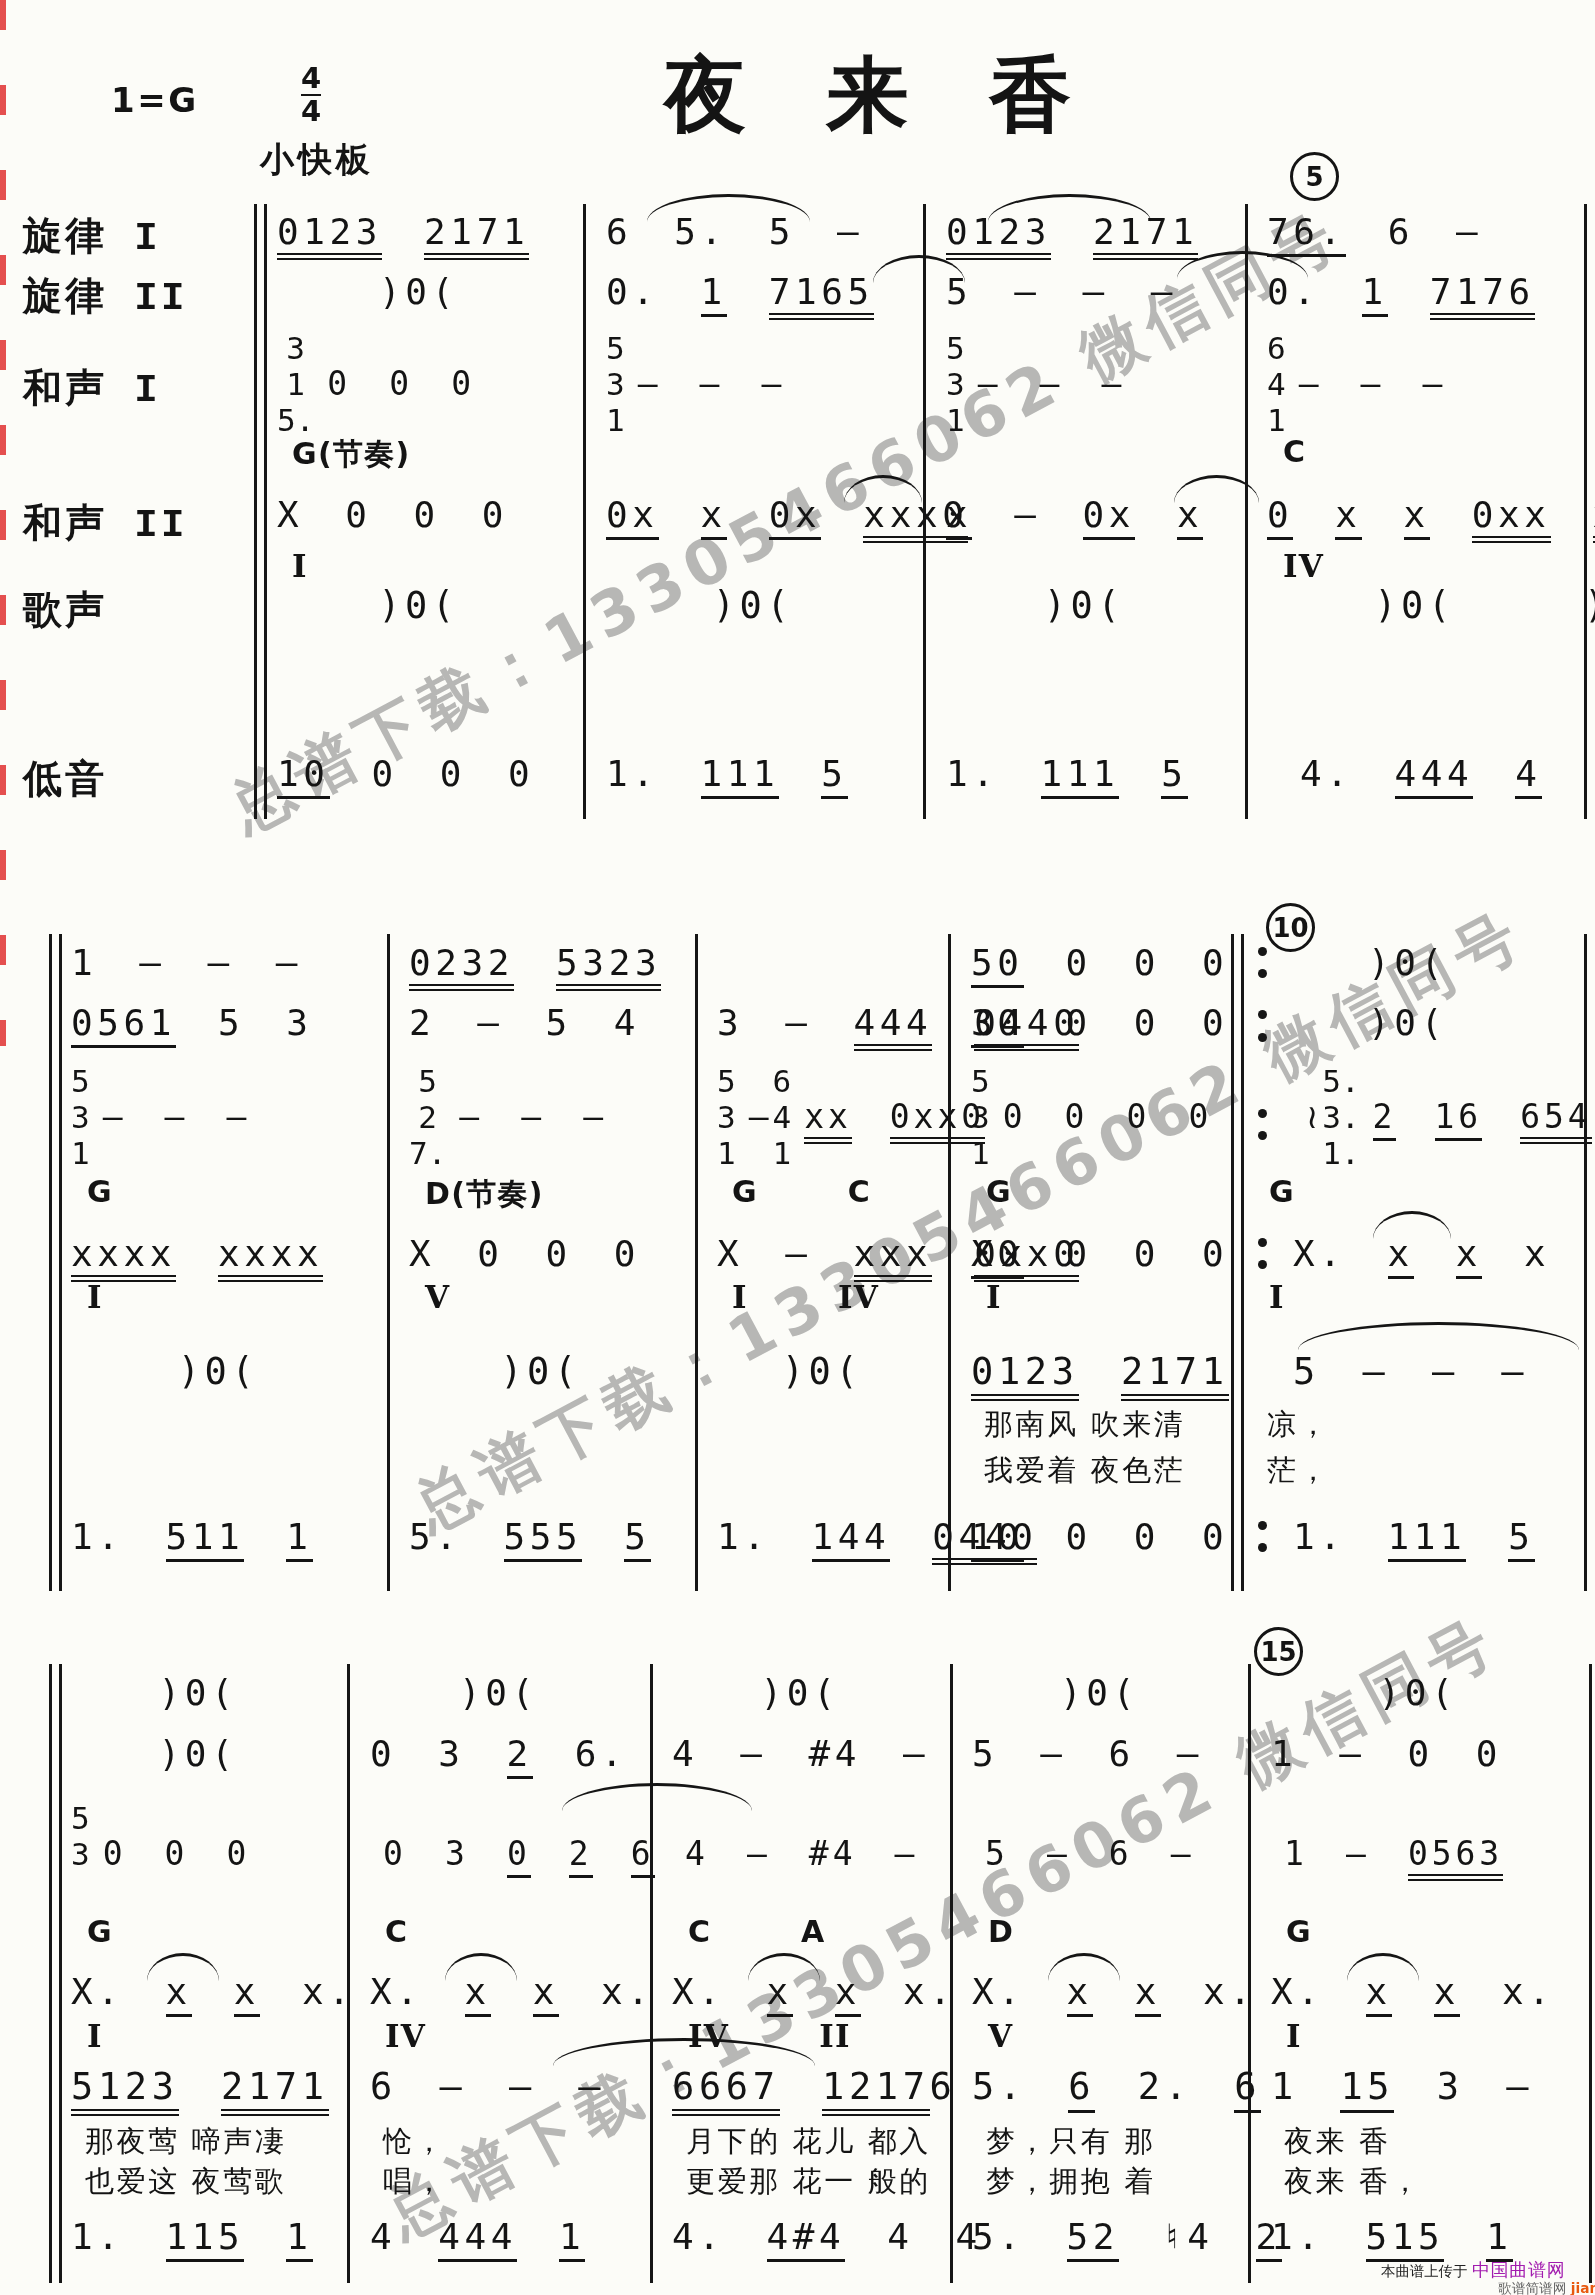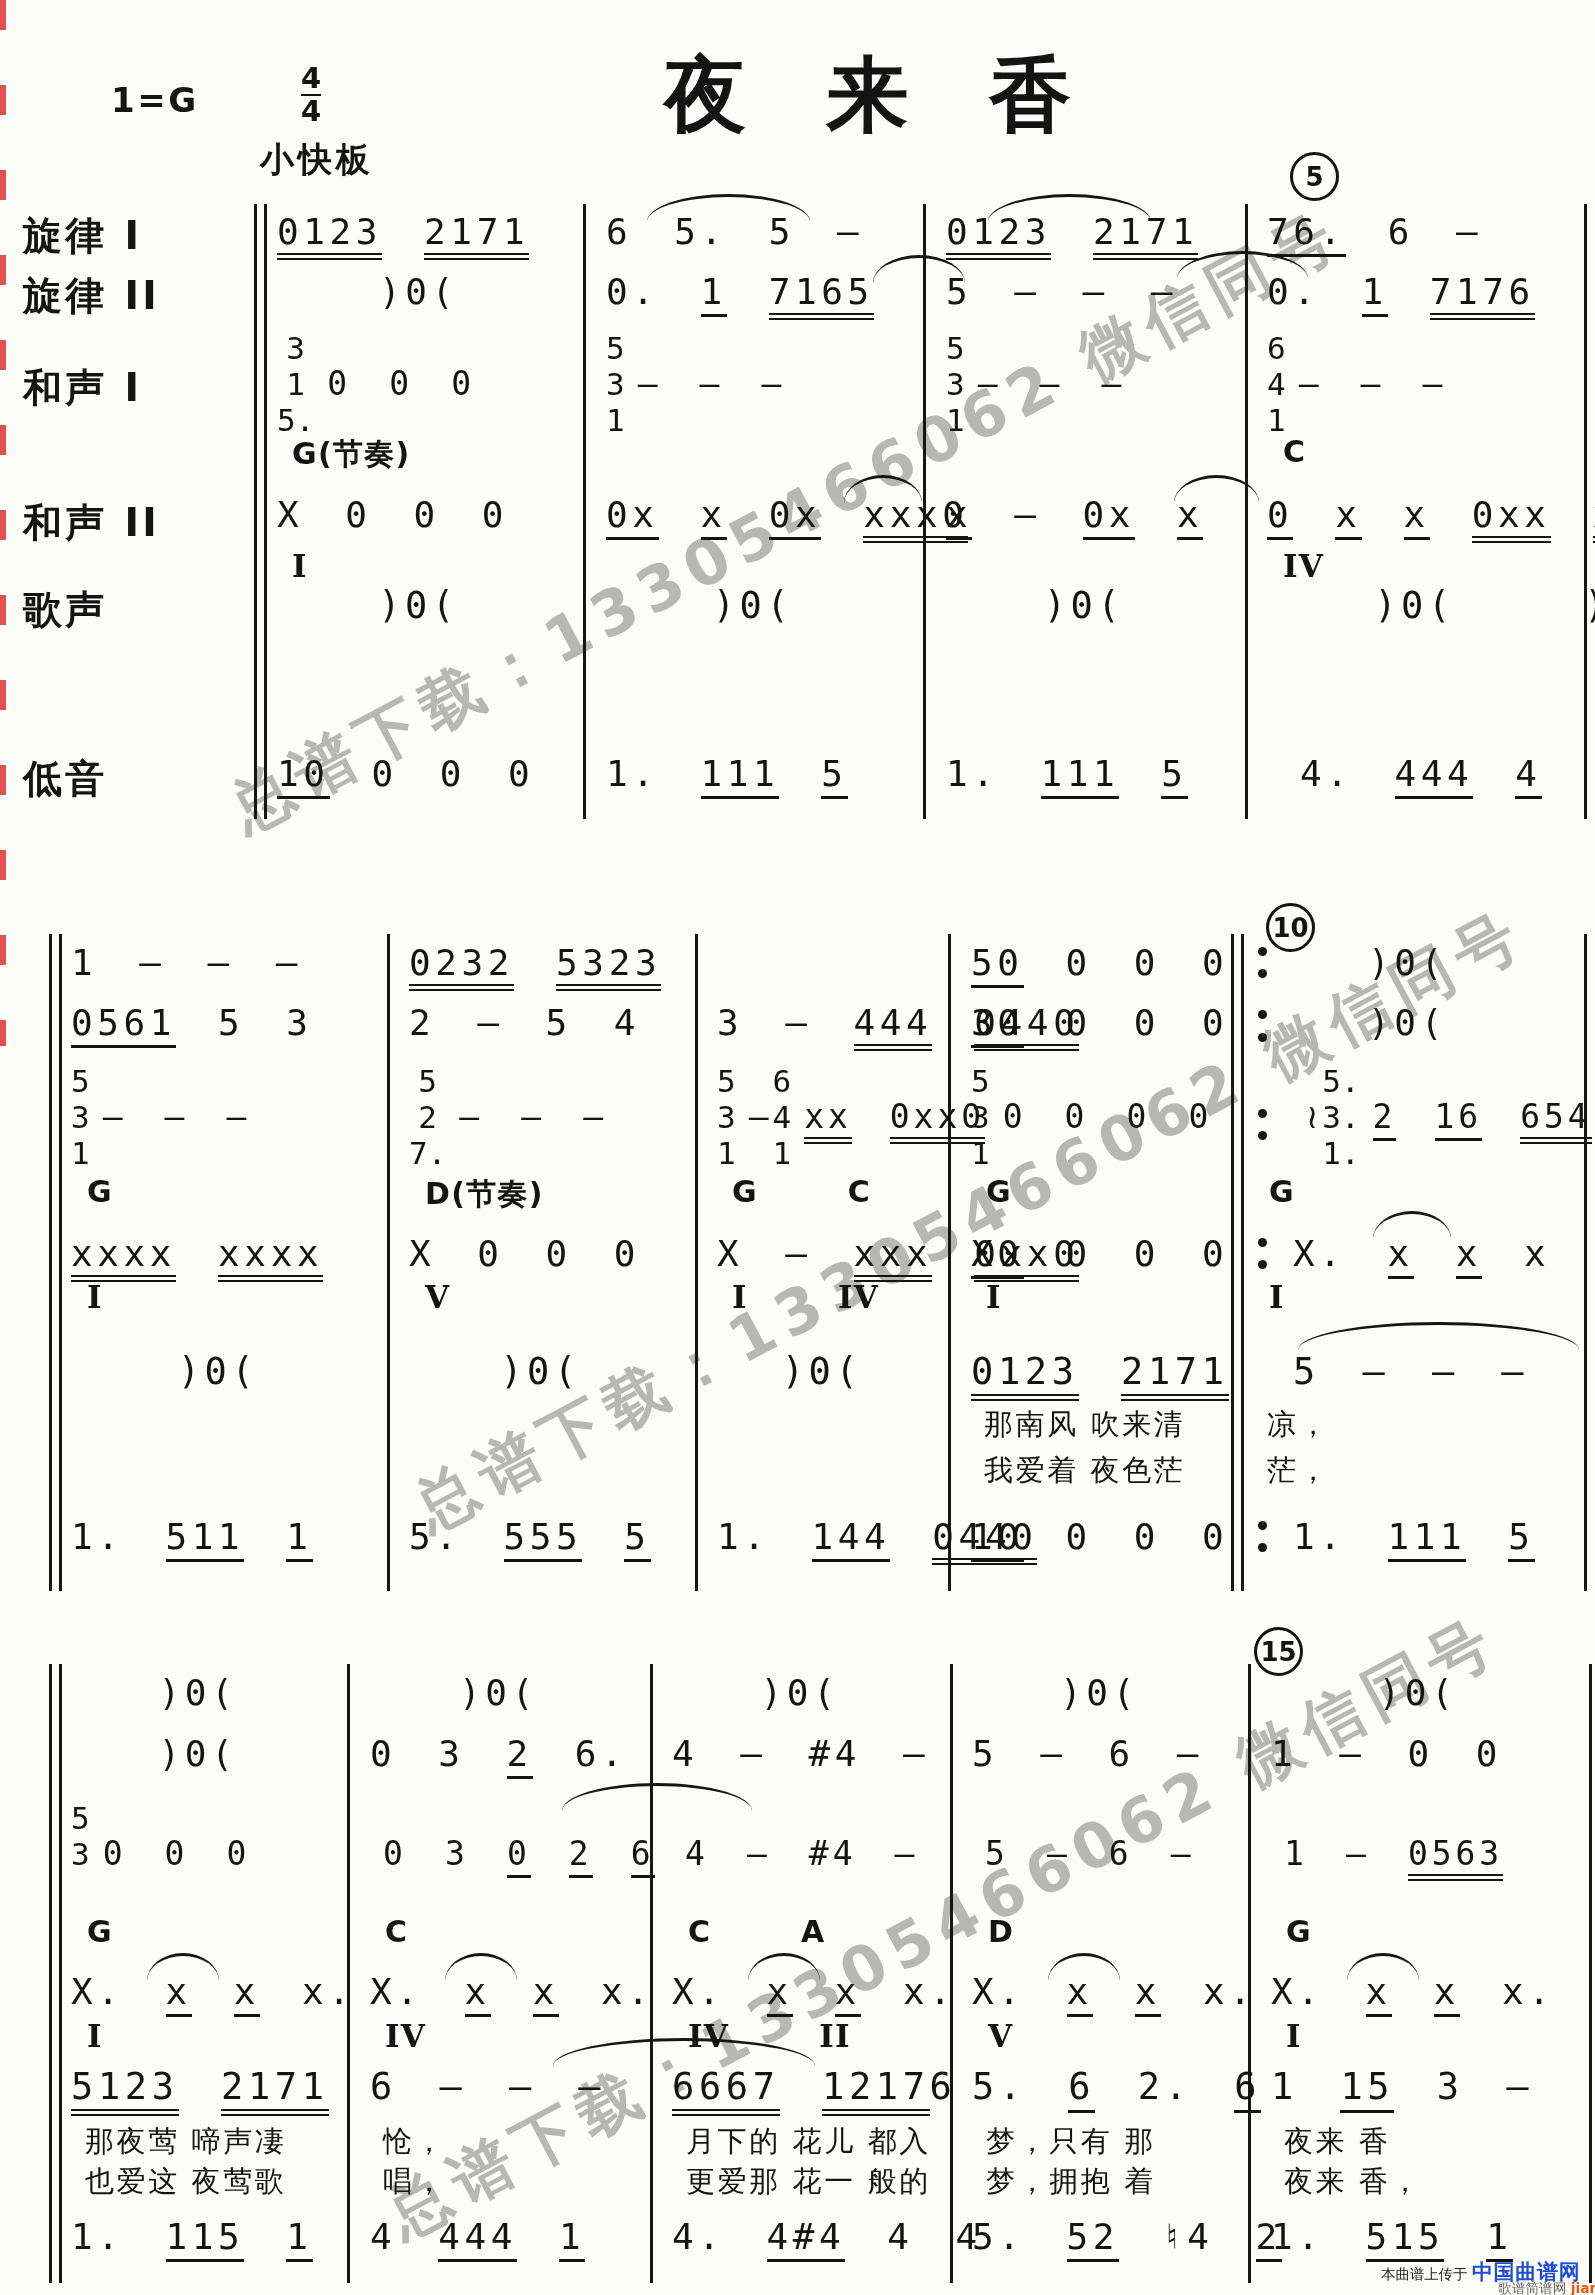--- a/index.html
+++ b/index.html
@@ -8,21 +8,21 @@
   
   .keysig{position:absolute;left:111px;top:80px;font-size:34px;font-weight:700;letter-spacing:2.6px;}
   .ts{position:absolute;left:301px;top:63px;display:inline-block;text-align:center;
       font-size:29px;font-weight:700;line-height:31px;}
   .ts-t{display:block;}
   .ts-b{display:block;border-top:2.6px solid #141414;}
   .title{position:absolute;left:664px;top:41px;font-size:82px;font-weight:900;letter-spacing:26px;white-space:nowrap;}
   .contact{position:absolute;left:1125px;top:98px;font-size:31px;font-weight:700;white-space:nowrap;}
   .tempo{position:absolute;left:260px;top:137px;font-size:34px;font-weight:700;letter-spacing:3.9px;}
   
-  .label{position:absolute;left:23px;font-size:39px;font-weight:700;letter-spacing:3.3px;white-space:nowrap;}
+  .label{position:absolute;left:23px;font-size:39px;font-weight:700;letter-spacing:3.3px;white-space:nowrap;font-family:Liberation Mono, monospace;}
   
   .circle{position:absolute;width:43px;height:43px;border:3.3px solid #141414;border-radius:50%;
           font-size:26px;font-weight:700;display:flex;align-items:center;justify-content:center;background:#fcfcf8;}
   
   .cell{position:absolute;white-space:nowrap;}
   .melody1,.melody2,.vocal,.harmony2,.bass{font-family:"DejaVu Sans Mono",monospace;
       font-size:36px;letter-spacing:4.6px;word-spacing:15.7px;}
   .vocal{font-size:37px;}
   .u{border-bottom:3.3px solid #141414;padding-bottom:2px;}
   .uu{border-bottom:7.2px double #141414;padding-bottom:1.3px;}
@@ -40,21 +40,21 @@
   .barline{position:absolute;width:3.3px;background:#161616;}
   .dot{position:absolute;width:9.2px;height:9.2px;border-radius:50%;background:#161616;}
   .arc{position:absolute;height:25px;border-top:3.9px solid #151515;
        border-radius:50% 50% 0 0 / 100% 100% 0 0;}
   
   .wm{position:absolute;font-size:62px;font-weight:700;letter-spacing:9.2px;
       color:rgba(125,125,125,0.55);transform:rotate(-28deg);transform-origin:0 50%;
       white-space:nowrap;pointer-events:none;}
   
   .f1{position:absolute;left:1381px;top:2258px;font-size:14.4px;color:#222;white-space:nowrap;}
-  .f1 .logo{color:#1d4ed8;font-weight:700;font-size:21px;letter-spacing:0.7px;}
+  .f1 .logo{color:#a21caf;font-weight:400;font-size:18px;letter-spacing:0.7px;}
   .f2{position:absolute;left:1498px;top:2280px;font-size:13.7px;color:#666;white-space:nowrap;}
   .f2 .site{color:#e8590f;font-weight:700;}
   
   .redline{position:absolute;left:0;top:0;width:5.9px;height:1046px;opacity:.85;
      background:repeating-linear-gradient(#e03131 0 30px, transparent 30px 85px);}
 </style>
 </head>
 <body>
 
 <div class="page" id="score">

